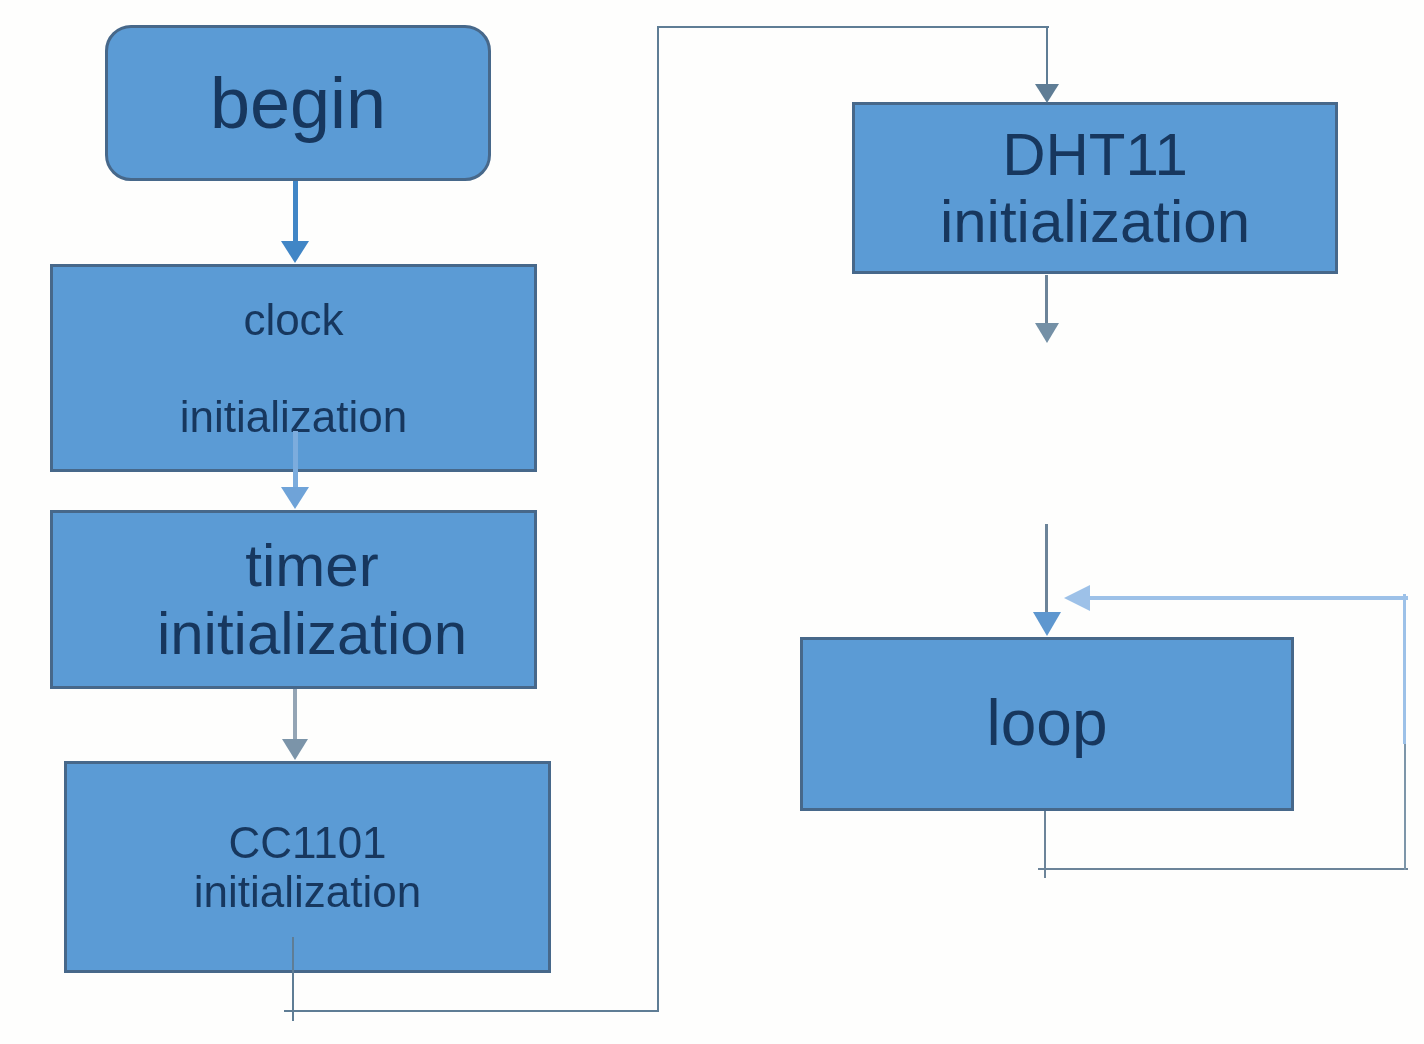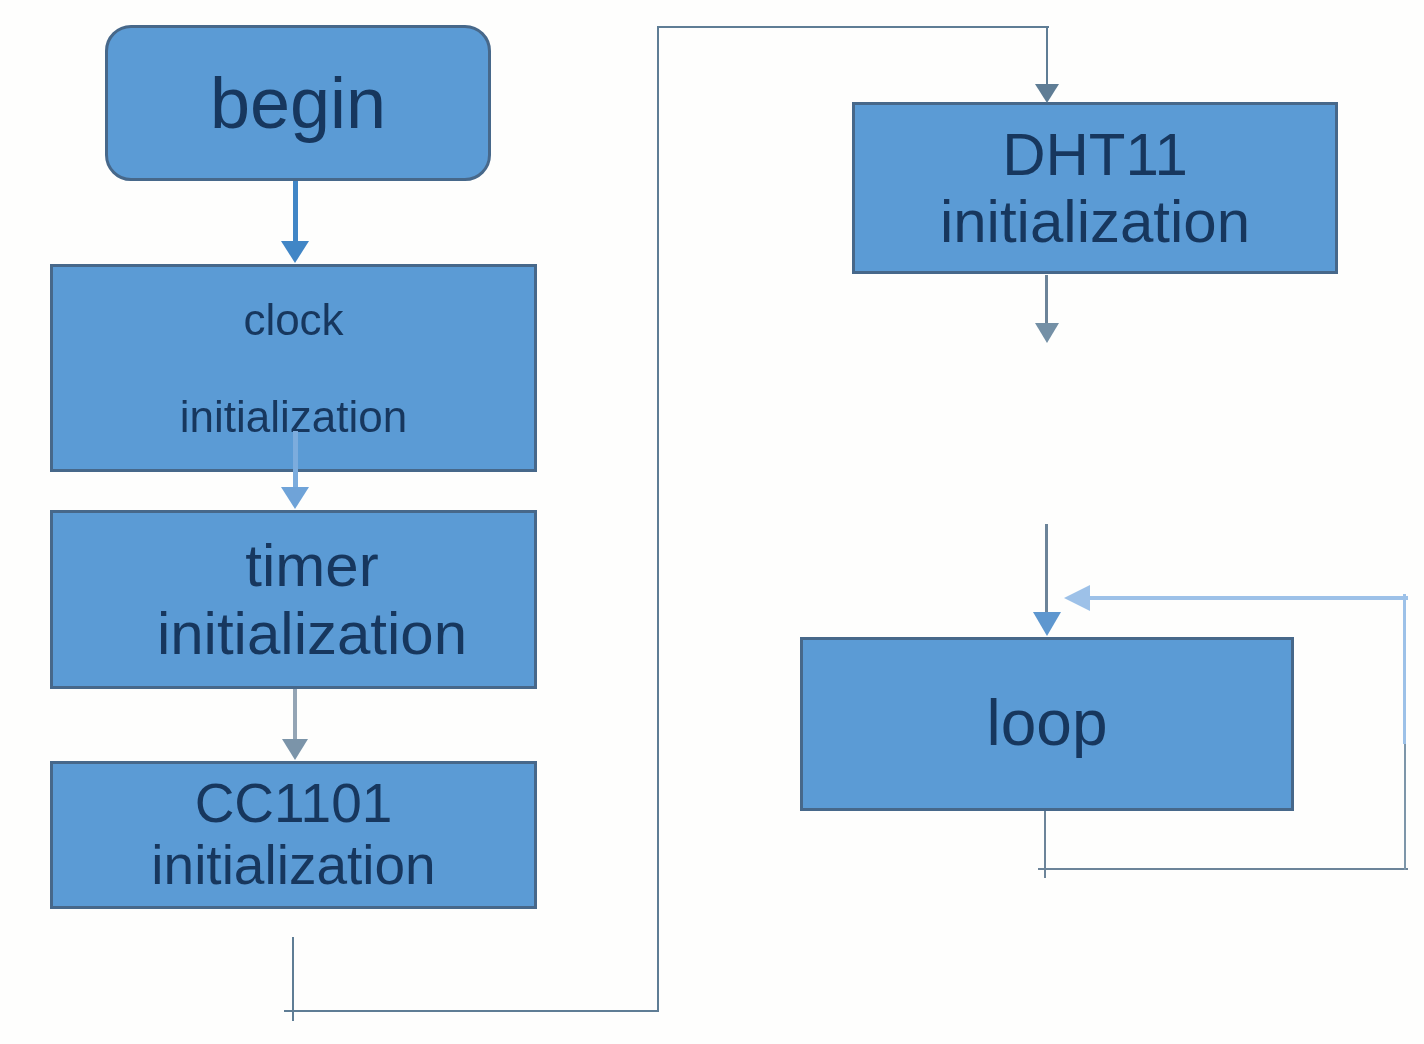--- a/index.html
+++ b/index.html
@@ -32,21 +32,21 @@
   <div class="node" style="left:50px; top:264px; width:487px; height:208px; font-size:44px;gap:48px;">
     <div class="ln">clock</div>
     <div class="ln">initialization</div>
   </div>
 
   <div class="node" style="left:50px; top:510px; width:487px; height:179px; font-size:60px;padding-left:37px;">
     <div class="ln">timer</div>
     <div class="ln">initialization</div>
   </div>
 
-  <div class="node" style="left:50px; top:761px; width:487px; height:148px; font-size:55px;">
+  <div class="node" style="left:64px; top:761px; width:487px; height:212px; font-size:44px;">
     <div class="ln">CC1101</div>
     <div class="ln">initialization</div>
   </div>
 
   <div class="node" style="left:808px; top:102px; width:486px; height:172px; font-size:60px;margin-left:44px;">
     <div class="ln">DHT11</div>
     <div class="ln">initialization</div>
   </div>
 
 

